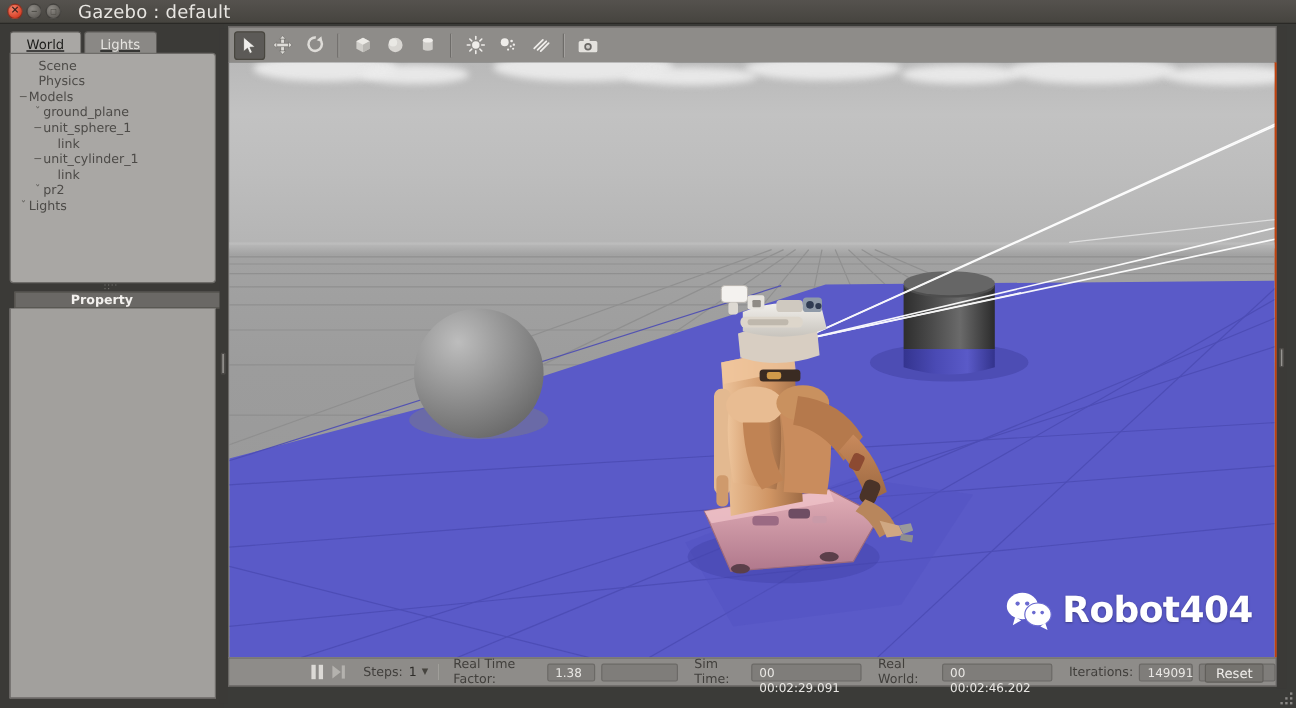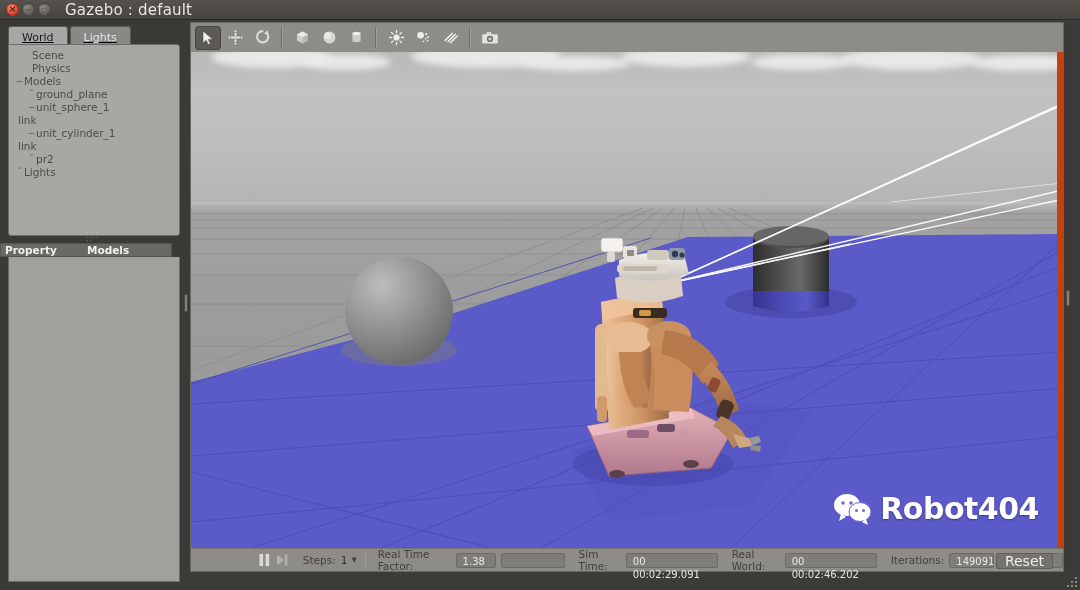--- a/index.html
+++ b/index.html
@@ -52,31 +52,32 @@
   .tree { padding: 4px 0 0 0; }
   .trow {
     display: flex; align-items: flex-end; height: 13px; font-size: 10.5px;
     color: #4a4845; white-space: nowrap; line-height: 13px;
   }
   .trow .twist { width: 9px; text-align: center; font-size: 9px; color: #55534f; flex: 0 0 9px; }
   .trow .tlabel { color: #4d4b48; }
   .d0 { padding-left: 14px; }
   .d1 { padding-left: 6px; }
   .d2 { padding-left: 18px; }
-  .d3 { }
+  .d3 { padding-left: 30px; }
 
   #splitgrip-h {
     position: absolute; left: 86px; top: 216px; width: 14px; height: 6px;
   }
   #splitgrip-h i { display:block; width:1px; height:1px; background:#6d6b68; float:left; margin:1px; }
 
   #propheader {
-    position: absolute; left: 0; top: 223px; width: 172px; height: 14px;
+    position: absolute; left: 12px; top: 223px; width: 172px; height: 14px;
     background: #6a6865; display: flex; align-items: center;
     border: 1px solid #56544f;
+    flex-direction: column;
   }
   #propheader .ph {
     font-size: 10.5px; color: #f2f0ed; font-weight: bold; line-height: 13px;
   }
   #propheader .ph.p1 { padding-left: 4px; width: 86px; }
   #propheader .ph.p2 { }
   #propbody {
     position: absolute; left: 8px; top: 237px; width: 172px; height: 325px;
     background: #a2a09d; border: 1px solid #6e6c69; border-top: none;
   }
@@ -104,21 +105,21 @@
   }
   .tbtn.active { background: #5c5a57; border: 1px solid #48463f; }
   .tsep { width: 2px; height: 20px; background: #6e6c69; margin: 0 5px;
           border-right: 1px solid #a3a19e; }
   .tb-svg { display: block; }
 
   
   #render {
     position: absolute; left: 190px; top: 52px; width: 874px; height: 496px;
     overflow: hidden; background: #9b9b9b;
-    border-left: 1px solid #6a6865; border-right: 7px solid #c2410c;
+    border-left: 1px solid #6a6865; border-right: 2px solid #c2410c;
   }
   #sky {
     position: absolute; left: 0; top: 0; width: 874px; height: 155px;
     background: linear-gradient(to bottom, #b9b9b9 0%, #c2c2c2 28%, #bdbdbd 60%, #b4b4b4 100%);
   }
   .cloud {
     position: absolute; background: #ececec; border-radius: 50%;
     filter: blur(3px); opacity: .92;
   }
   #ground {
@@ -155,21 +156,21 @@
     color: #e9e7e4; padding: 1px 6px; margin-left: 5px; min-width: 40px;
     height: 15px; line-height: 13px; font-size: 10px;
   }
   .sb-field.wide { min-width: 92px; }
   .sb-field.blank { min-width: 64px; }
   #steps-group { display:flex; align-items:center; margin-left: 8px; justify-content: center; }
   #steps-arrow { margin-left: 4px; font-size: 7px; color: #46443f; }
   #reset-btn {
     position: absolute; right: 10px; top: 4px;
     background: #75736f; border: 1px solid #615f5b; border-radius: 2px;
-    color: #efedea; font-size: 14px; padding: 1px 8px; height: 16px; line-height: 13px;
+    color: #efedea; font-size: 11px; padding: 1px 8px; height: 16px; line-height: 13px;
   }
   .sb-sep { width: 1px; height: 14px; background: #76746f; margin: 0 8px;
             border-right: 1px solid #a09e9a; }
 
   
   #rsplit {
     position: absolute; left: 1064px; top: 22px; width: 8px; height: 552px;
     background: #3b3a37;
   }
   #rsplit .handle {

